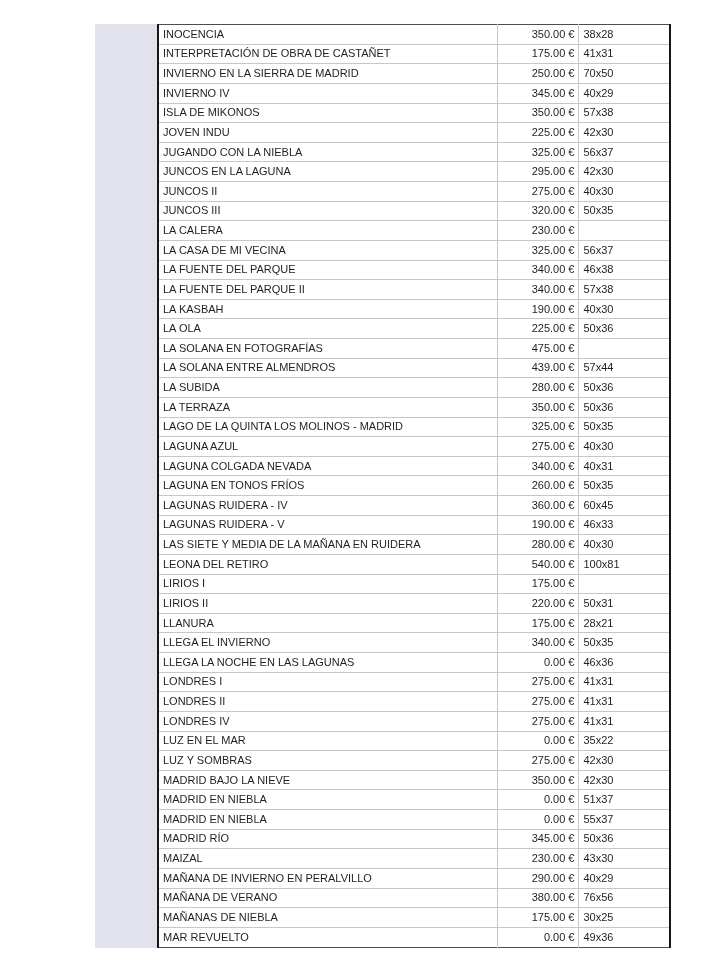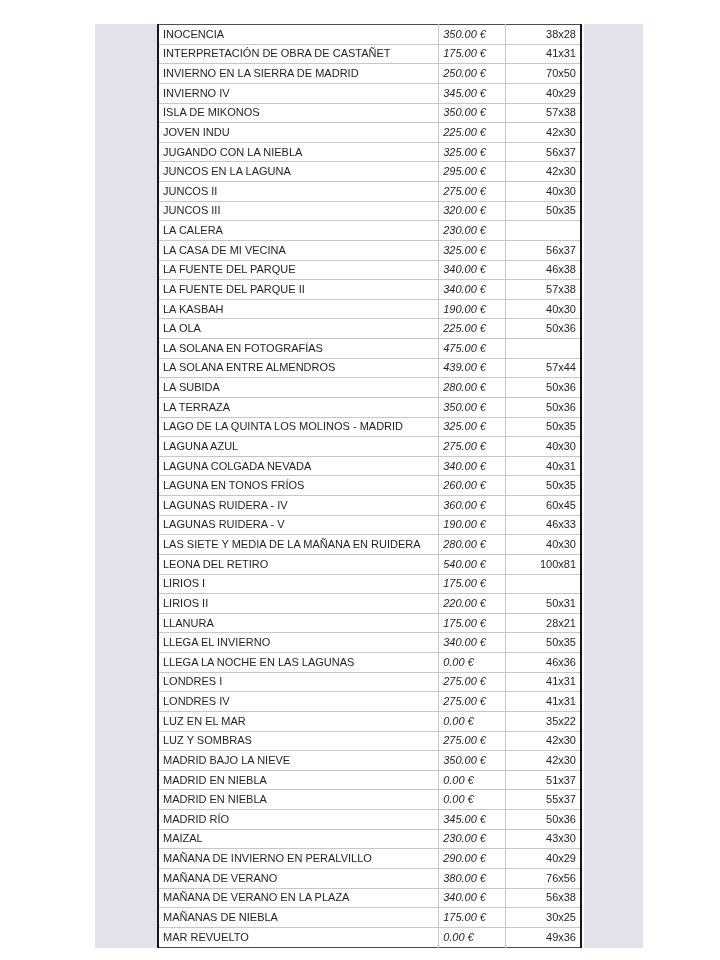--- a/index.html
+++ b/index.html
@@ -20,21 +20,21 @@
     height: 924px;
     background: #e2e2ec;
   }
   .side-block.left  { left: 95px;  width: 62px; }
   .side-block.right { left: 584px; width: 59px; }
 
   table.price-table {
     position: absolute;
     left: 157px;
     top: 24px;
-    width: 425px;
+    width: 514px;
     height: 924px;
     border-collapse: collapse;
     table-layout: fixed;
     border-left: 2px solid #161616;
     border-right: 2px solid #161616;
     border-top: 1px solid #4d4d4d;
     border-bottom: 1px solid #4d4d4d;
     background: #ffffff;
   }
   table.price-table td {
@@ -46,26 +46,26 @@
     white-space: nowrap;
     overflow: hidden;
     vertical-align: middle;
   }
   table.price-table tr:last-child td { border-bottom: none; }
   td.c-title {
     text-align: left;
     border-right: 1px solid #c6c6ce;
   }
   td.c-price {
+    text-align: right;
     padding-right: 6px;
     border-right: 1px solid #c6c6ce;
-    font-style: italic;
   }
   td.c-size {
-    text-align: right;
+    text-align: left;
   }
 </style>
 </head>
 <body>
 
 <div class="side-block left"></div>
 <div class="side-block right"></div>
 
 <table class="price-table">
   <colgroup>
@@ -238,20 +238,25 @@
         <td class="c-title">LLEGA LA NOCHE EN LAS LAGUNAS</td>
         <td class="c-price">0.00 €</td>
         <td class="c-size">46x36</td>
       </tr>
       <tr>
         <td class="c-title">LONDRES I</td>
         <td class="c-price">275.00 €</td>
         <td class="c-size">41x31</td>
       </tr>
       <tr>
+        <td class="c-title">LONDRES II</td>
+        <td class="c-price">275.00 €</td>
+        <td class="c-size">41x31</td>
+      </tr>
+      <tr>
         <td class="c-title">LONDRES IV</td>
         <td class="c-price">275.00 €</td>
         <td class="c-size">41x31</td>
       </tr>
       <tr>
         <td class="c-title">LUZ EN EL MAR</td>
         <td class="c-price">0.00 €</td>
         <td class="c-size">35x22</td>
       </tr>
       <tr>
@@ -286,25 +291,20 @@
       </tr>
       <tr>
         <td class="c-title">MAÑANA DE INVIERNO EN PERALVILLO</td>
         <td class="c-price">290.00 €</td>
         <td class="c-size">40x29</td>
       </tr>
       <tr>
         <td class="c-title">MAÑANA DE VERANO</td>
         <td class="c-price">380.00 €</td>
         <td class="c-size">76x56</td>
-      </tr>
-      <tr>
-        <td class="c-title">MAÑANA DE VERANO EN LA PLAZA</td>
-        <td class="c-price">340.00 €</td>
-        <td class="c-size">56x38</td>
       </tr>
       <tr>
         <td class="c-title">MAÑANAS DE NIEBLA</td>
         <td class="c-price">175.00 €</td>
         <td class="c-size">30x25</td>
       </tr>
       <tr>
         <td class="c-title">MAR REVUELTO</td>
         <td class="c-price">0.00 €</td>
         <td class="c-size">49x36</td>

